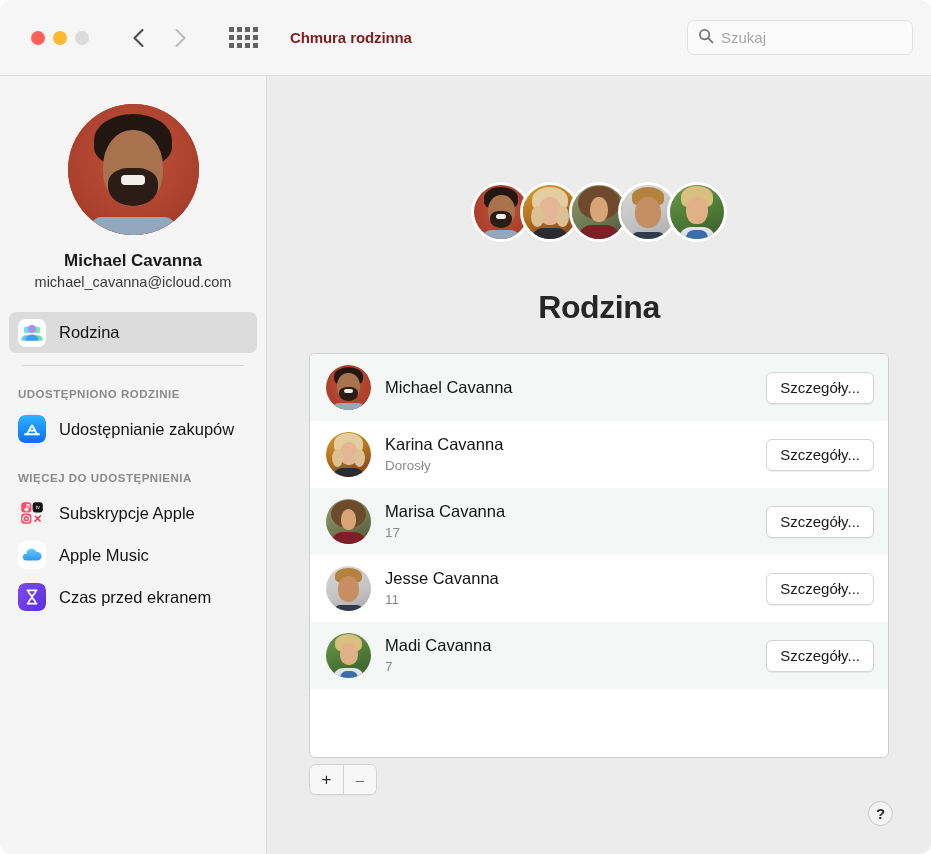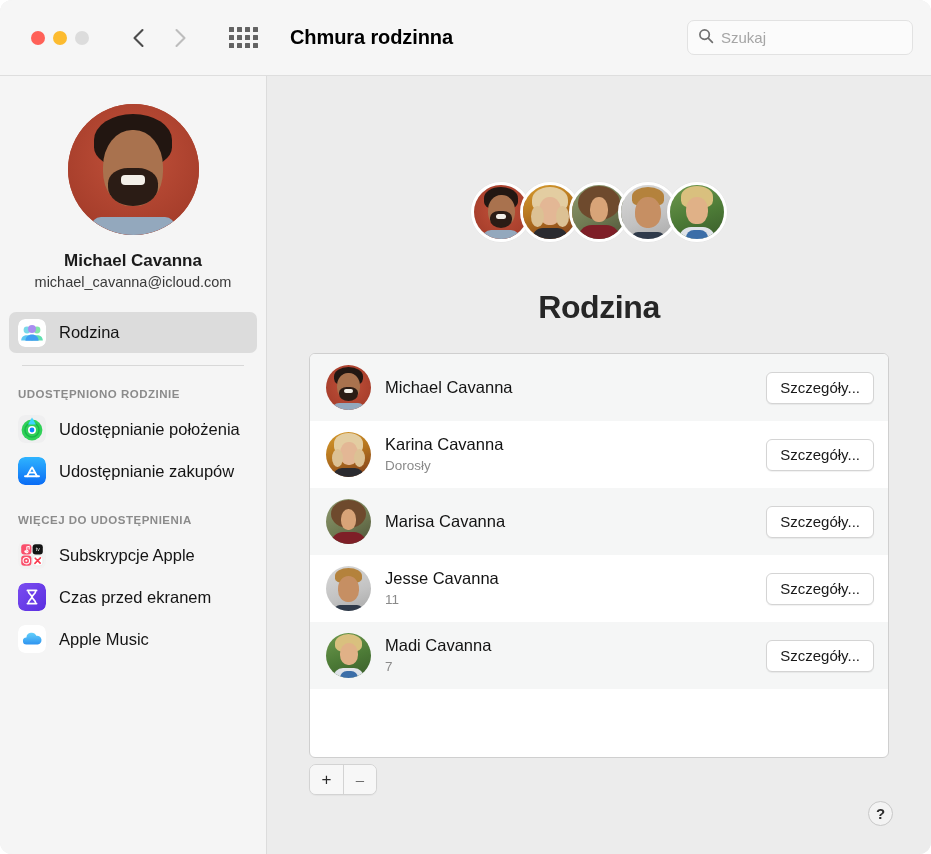--- a/index.html
+++ b/index.html
@@ -77,23 +77,23 @@
   .gridicon i {
     display: block;
     width: 5px;
     height: 5px;
     background: #636363;
     border-radius: 0.5px;
   }
 
   .win-title {
     margin-left: 32px;
-    font-size: 20px;
+    font-size: 15px;
     font-weight: bold;
-    color: #000000;
+    color: #7f1d1d;
     letter-spacing: -0.1px;
   }
 
   .searchbox {
     position: absolute;
     right: 18px;
     top: 20px;
     width: 226px;
     height: 35px;
     background: #fbfbfb;
@@ -439,33 +439,20 @@
           </span>
           <span class="side-label">Rodzina</span>
         </div>
       </div>
 
       <div class="side-sep"></div>
 
       <div class="side-head">UDOSTĘPNIONO RODZINIE</div>
       <div class="side-group">
 
-        <div class="side-item">
-          <span class="side-ico">
-            <svg width="28" height="28" viewBox="0 0 28 28">
-              <rect width="28" height="28" rx="7" fill="#efeff0"></rect>
-              <circle cx="14" cy="15" r="10.4" fill="#30d158"></circle>
-              <circle cx="14" cy="15" r="7" fill="none" stroke="#18b64a" stroke-width="1.5"></circle>
-              <circle cx="14" cy="15" r="4" fill="#ffffff"></circle>
-              <circle cx="14" cy="15" r="2.4" fill="#0a84ff"></circle>
-              <path d="M14 2.6 L18 9.5 L10 9.5 Z" fill="#3fd6ff"></path>
-            </svg>
-          </span>
-          <span class="side-label">Udostępnianie położenia</span>
-        </div>
 
         <div class="side-item">
           <span class="side-ico">
             <svg width="28" height="28" viewBox="0 0 28 28">
               <defs>
                 <linearGradient id="asg1" x1="0" y1="0" x2="0" y2="1">
                   <stop offset="0" stop-color="#2fb4ff"></stop>
                     <stop offset="1" stop-color="#0a6cf5"></stop>
                 </linearGradient>
               </defs>
@@ -499,47 +486,47 @@
               <path d="M16.9 22.4 L22.4 16.9 M17.2 17.2 L22.1 22.1" stroke="#fa3b4f" stroke-width="1.6" stroke-linecap="round"></path>
             </svg>
           </span>
           <span class="side-label">Subskrypcje Apple</span>
         </div>
 
         <div class="side-item">
           <span class="side-ico">
             <svg width="28" height="28" viewBox="0 0 28 28">
               <defs>
+                <linearGradient id="cl1" x1="0" y1="0" x2="0" y2="1">
+                  <stop offset="0" stop-color="#63d0fa"></stop>
+                    <stop offset="1" stop-color="#2e93f0"></stop>
+                </linearGradient>
+              </defs>
+              <rect width="28" height="28" rx="7" fill="#ffffff"></rect>
+              <path d="M8.6 19.6a3.6 3.6 0 0 1-.2-7.2 5.2 5.2 0 0 1 9.9-1.7 3.9 3.9 0 0 1 1.4 8.9z" fill="url(#cl1)"></path>
+            </svg>
+          </span>
+          <span class="side-label">Apple Music</span>
+        </div>
+
+        <div class="side-item">
+          <span class="side-ico">
+            <svg width="28" height="28" viewBox="0 0 28 28">
+              <defs>
                 <linearGradient id="stg" x1="0" y1="0" x2="1" y2="1">
                   <stop offset="0" stop-color="#7b4df0"></stop>
                     <stop offset="1" stop-color="#5a2ee0"></stop>
                 </linearGradient>
               </defs>
               <rect width="28" height="28" rx="7" fill="url(#stg)"></rect>
               <path d="M9.4 7.4h9.2 M9.4 20.6h9.2 M10.2 7.4c0 3.6 3.8 4.9 3.8 6.6s-3.8 3-3.8 6.6
                        M17.8 7.4c0 3.6-3.8 4.9-3.8 6.6s3.8 3 3.8 6.6" fill="none" stroke="#ffffff" stroke-width="1.7" stroke-linecap="round" stroke-linejoin="round"></path>
             </svg>
           </span>
           <span class="side-label">Czas przed ekranem</span>
-        </div>
-
-        <div class="side-item">
-          <span class="side-ico">
-            <svg width="28" height="28" viewBox="0 0 28 28">
-              <defs>
-                <linearGradient id="cl1" x1="0" y1="0" x2="0" y2="1">
-                  <stop offset="0" stop-color="#63d0fa"></stop>
-                    <stop offset="1" stop-color="#2e93f0"></stop>
-                </linearGradient>
-              </defs>
-              <rect width="28" height="28" rx="7" fill="#ffffff"></rect>
-              <path d="M8.6 19.6a3.6 3.6 0 0 1-.2-7.2 5.2 5.2 0 0 1 9.9-1.7 3.9 3.9 0 0 1 1.4 8.9z" fill="url(#cl1)"></path>
-            </svg>
-          </span>
-          <span class="side-label">Apple Music</span>
         </div>
       </div>
     </div>
 
     <div class="main">
 
       <div class="avatar-stack">
         <span class="av">
           <span class="ph">
             <span class="bg" style="background:radial-gradient(circle at 50% 45%, #c2513a 0%, #a83f2c 72%, #8f3424 100%);"></span>
@@ -630,20 +617,21 @@
           <span class="m-avatar">
             <span class="ph">
               <span class="bg" style="background:linear-gradient(150deg,#8f9a6f 0%,#6f7a52 55%,#4e5238 100%);"></span>
               <span class="hair" style="left:11%;top:2%;width:78%;height:62%;background:#6e4a2d;border-radius:50%;"></span>
               <span class="face" style="left:33%;top:22%;width:34%;height:46%;background:#d8a478;"></span>
               <span class="neck" style="left:12%;bottom:0;width:76%;height:26%;background:#7e1f27;border-radius:14px 14px 0 0;"></span>
             </span>
           </span>
           <span class="m-text">
             <span class="m-name" style="display:block">Marisa Cavanna</span>
+            <span class="m-role" style="display:block">17</span>
           </span>
           <button class="details-btn">Szczegóły...</button>
         </div>
 
         <div class="member-row">
           <span class="m-avatar">
             <span class="ph">
               <span class="bg" style="background:linear-gradient(160deg,#d9d9d9 0%,#c2c2c2 60%,#a8a8a8 100%);"></span>
               <span class="hair" style="left:20%;top:4%;width:60%;height:34%;background:#b4823c;border-radius:50% 50% 30% 30%;"></span>
               <span class="face" style="left:26%;top:22%;width:48%;height:58%;background:#c68f63;"></span>

